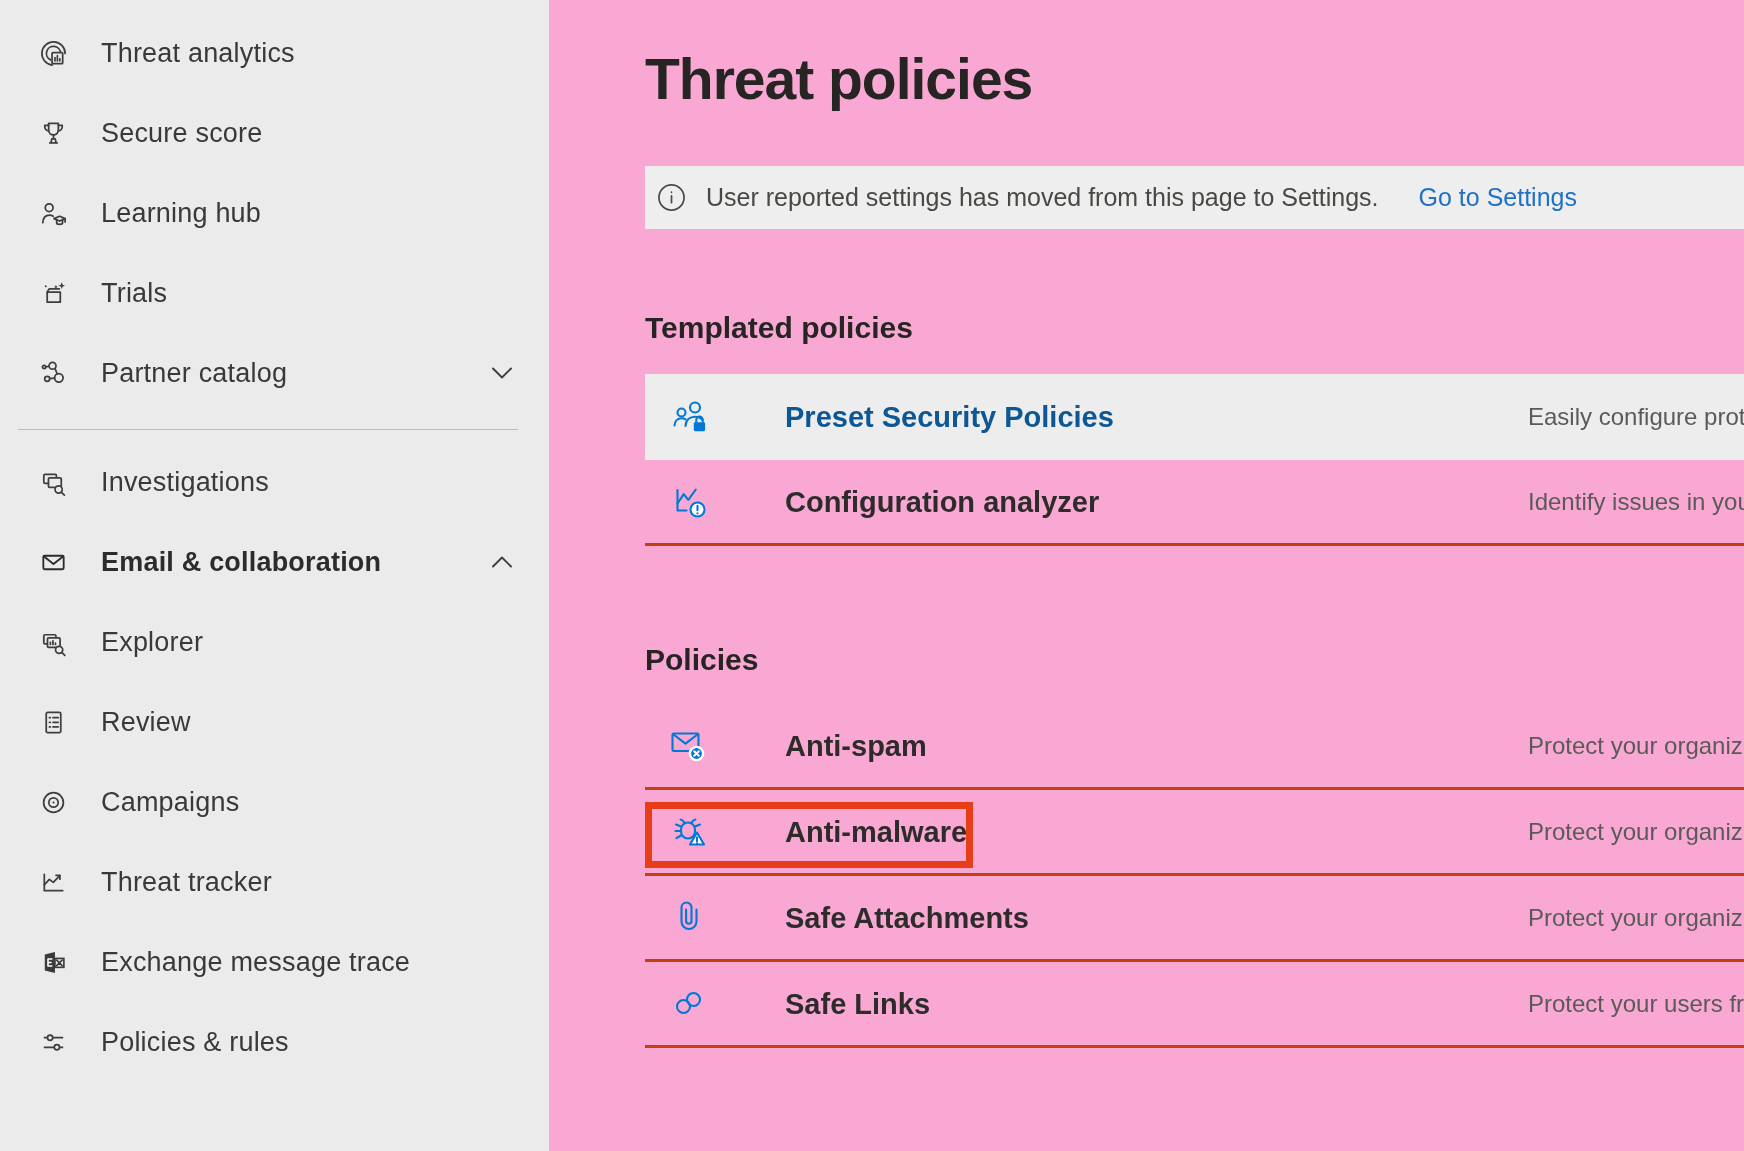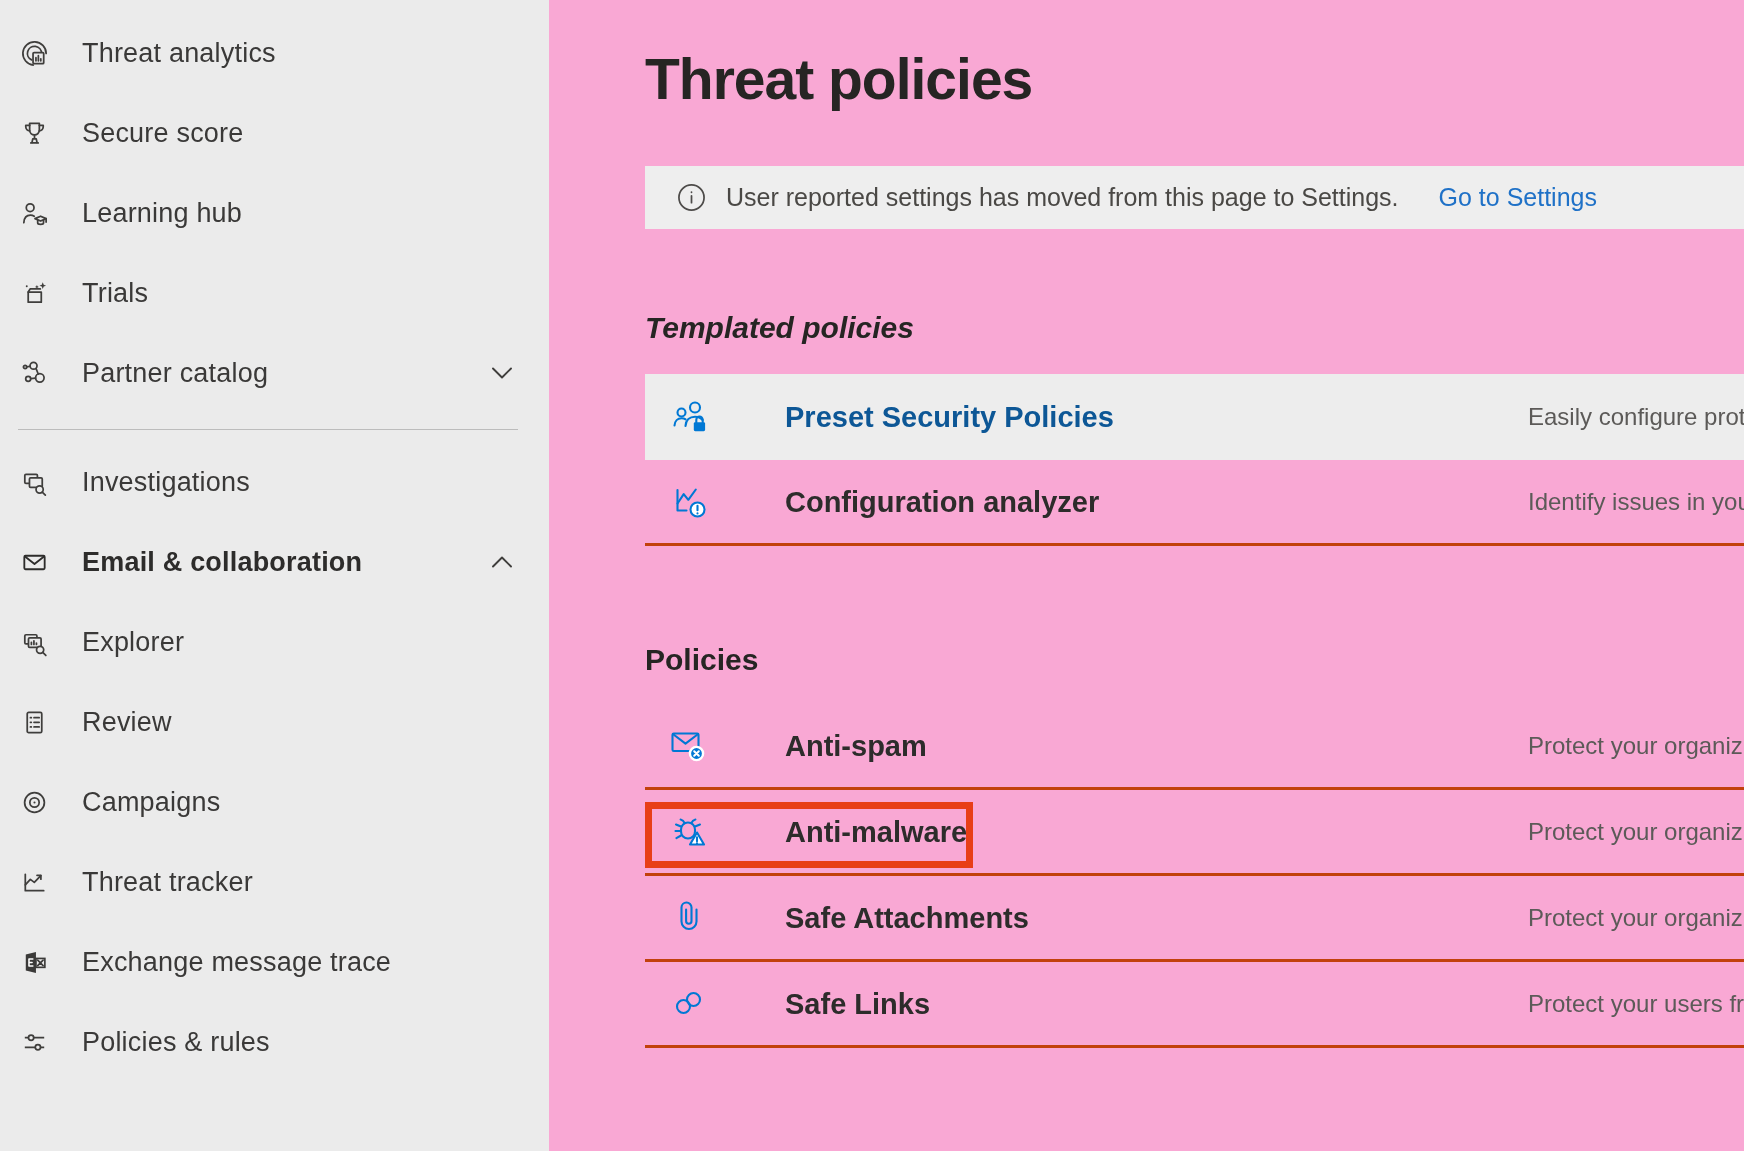--- a/index.html
+++ b/index.html
@@ -2,39 +2,39 @@
 <html><head>
 <meta charset="utf-8">
 <style>
   html,body{margin:0;padding:0;background:#fff;}
   .frame{position:relative;width:1744px;height:1151px;overflow:hidden;background:#ffffff;
          font-family:"Liberation Sans",sans-serif;-webkit-font-smoothing:antialiased;}
 
   
   .sidebar{position:absolute;left:0;top:0;width:549px;height:1151px;background:#ebebeb;}
   .nav-list-top{padding-top:13px;}
-  .nav-item{height:80px;display:flex;align-items:center;padding-left:19px;gap:32px;cursor:pointer;}
+  .nav-item{height:80px;display:flex;align-items:center;padding-left:38px;gap:32px;cursor:pointer;}
   .nav-ic{width:31px;height:31px;flex:0 0 31px;display:flex;align-items:center;justify-content:center;}
   .nav-ic svg{display:block;}
   .nav-label{font-size:27px;color:#3a3938;letter-spacing:.2px;white-space:nowrap;}
   .nav-item.bold .nav-label{font-weight:700;color:#2d2c2b;}
   .nav-chevron{margin-left:auto;margin-right:36px;display:flex;}
   .side-divider{height:1px;background:#bcbcbc;margin:16px 31px 12px 18px;}
 
   
   .main{position:absolute;left:549px;top:0;width:1445px;height:1151px;background:#f9a8d4;overflow:hidden;}
   .page-title{position:absolute;left:96px;top:43px;font-size:57px;font-weight:700;color:#262523;
               letter-spacing:-1px;line-height:72px;white-space:nowrap;}
   .banner{position:absolute;left:96px;top:166px;width:1099px;height:63px;background:#eeeeee;
-          display:flex;align-items:center;padding-left:32px;box-sizing:border-box;gap:20px;overflow:hidden;text-align:right;}
+          display:flex;align-items:center;padding-left:12px;box-sizing:border-box;gap:20px;overflow:hidden;text-align:right;}
   .banner-text{font-size:25px;color:#4a4845;white-space:nowrap;}
   .banner-link{font-size:25px;color:#1f71c7;margin-left:20px;white-space:nowrap;cursor:pointer;}
   .section-heading{position:absolute;left:96px;font-size:30px;font-weight:700;color:#262523;
                    line-height:38px;white-space:nowrap;}
-  #heading-templated{top:309px;font-style:italic;}
+  #heading-templated{top:309px;}
   #heading-policies{top:641px;}
   .rows{position:absolute;left:96px;width:1099px;}
   #templated-rows{top:374px;}
   #policy-rows{top:704px;}
   .row{position:relative;height:86px;overflow:hidden;box-sizing:border-box;cursor:pointer;}
   .row.bordered{border-bottom:3px solid #c2410c;}
   .row.highlight{background:#ededed;}
   .row-ic{position:absolute;left:23px;top:50%;transform:translateY(-50%);width:44px;height:44px;}
   .row-ic svg{display:block;}
   .row-label{position:absolute;left:140px;top:50%;transform:translateY(-50%);font-size:29px;

